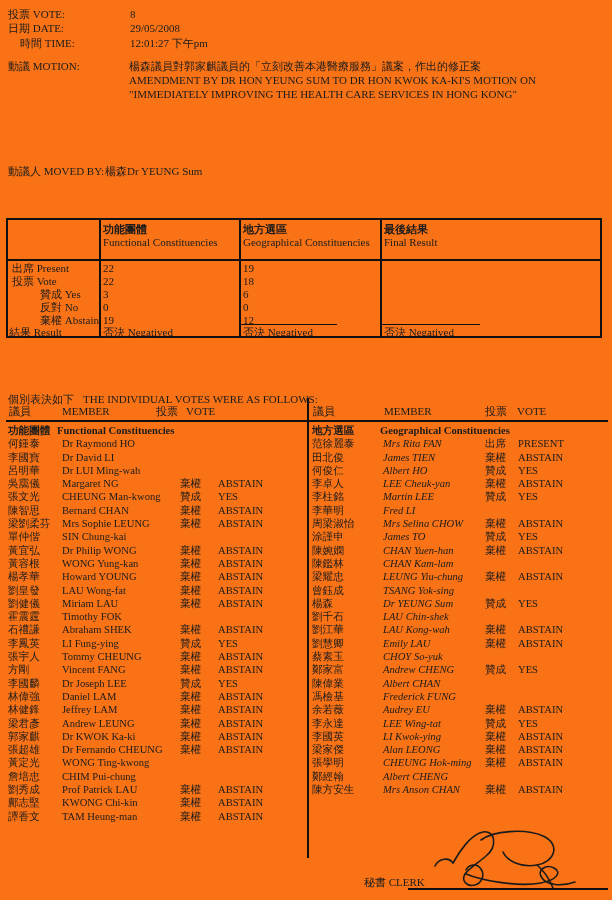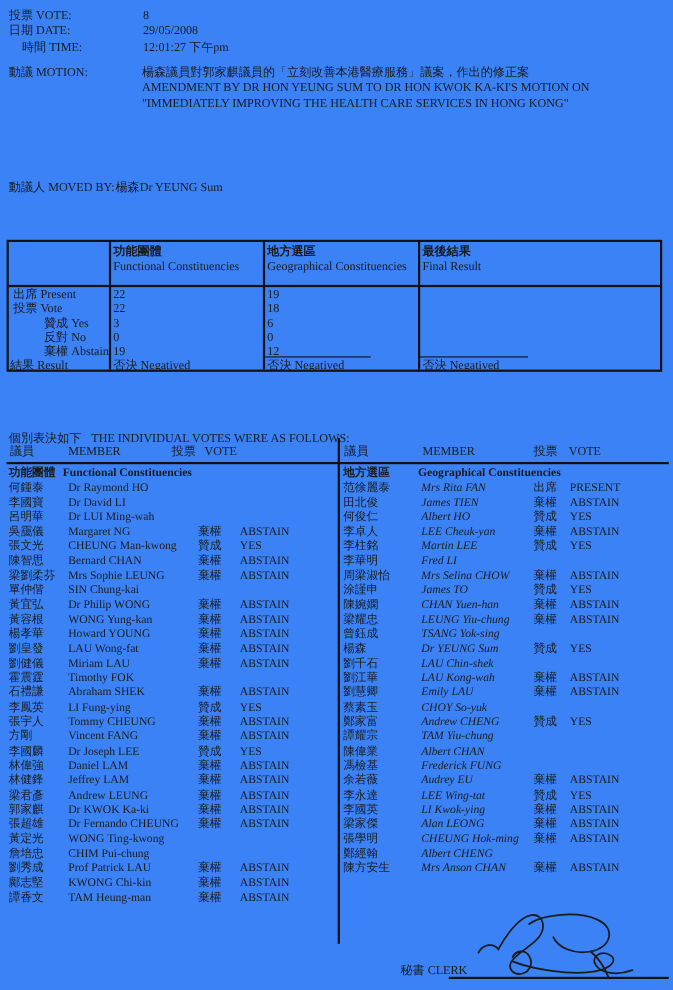--- a/index.html
+++ b/index.html
@@ -1,17 +1,17 @@
 <!DOCTYPE html>
 <html><head>
 <meta charset="utf-8">
 <style>
   html,body{margin:0;padding:0;background:#e8e8e8;}
   .page{
-    position:relative;width:612px;height:900px;background:#3b82f6;
+    position:relative;width:612px;height:900px;background:#f97316;
     font-family:"Liberation Serif","DejaVu Serif",serif;
     color:#1b1b1b;font-size:11px;line-height:13px;overflow:hidden;
     margin:0 auto;
   }
   .abs{position:absolute;white-space:nowrap;}
   .b{font-weight:bold;}
   
   .stable{position:absolute;left:6px;top:218px;width:596px;height:120px;border:2px solid #111;box-sizing:border-box;}
   .vline{position:absolute;top:0;bottom:0;width:2px;background:#111;}
   .hline{position:absolute;left:0;right:0;height:2px;background:#111;}
@@ -377,20 +377,26 @@
           <span class="c-ve">YES</span>
         </div>
 
         <div class="vrow">
           <span class="c-cn">陳婉嫻</span>
           <span class="c-en">CHAN Yuen-han</span>
           <span class="c-vc">棄權</span>
           <span class="c-ve">ABSTAIN</span>
         </div>
 
+        <div class="vrow">
+          <span class="c-cn">陳鑑林</span>
+          <span class="c-en">CHAN Kam-lam</span>
+          <span class="c-vc"></span>
+          <span class="c-ve"></span>
+        </div>
 
         <div class="vrow">
           <span class="c-cn">梁耀忠</span>
           <span class="c-en">LEUNG Yiu-chung</span>
           <span class="c-vc">棄權</span>
           <span class="c-ve">ABSTAIN</span>
         </div>
 
         <div class="vrow">
           <span class="c-cn">曾鈺成</span>
@@ -434,26 +440,20 @@
           <span class="c-ve"></span>
         </div>
 
         <div class="vrow">
           <span class="c-cn">鄭家富</span>
           <span class="c-en">Andrew CHENG</span>
           <span class="c-vc">贊成</span>
           <span class="c-ve">YES</span>
         </div>
 
-        <div class="vrow">
-          <span class="c-cn">譚耀宗</span>
-          <span class="c-en">TAM Yiu-chung</span>
-          <span class="c-vc"></span>
-          <span class="c-ve"></span>
-        </div>
 
         <div class="vrow">
           <span class="c-cn">陳偉業</span>
           <span class="c-en">Albert CHAN</span>
           <span class="c-vc"></span>
           <span class="c-ve"></span>
         </div>
 
         <div class="vrow">
           <span class="c-cn">馮檢基</span>

